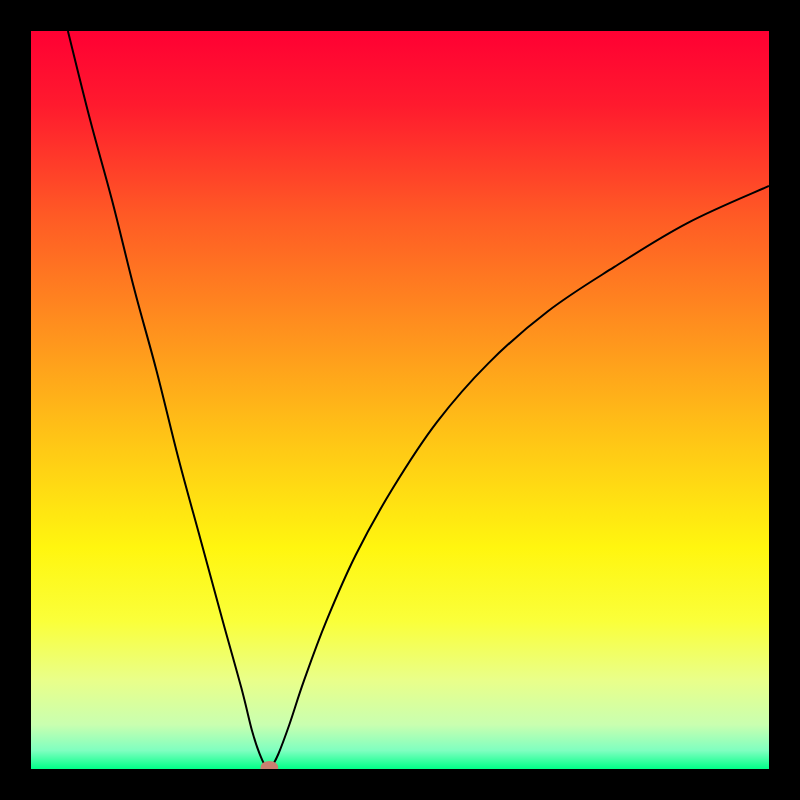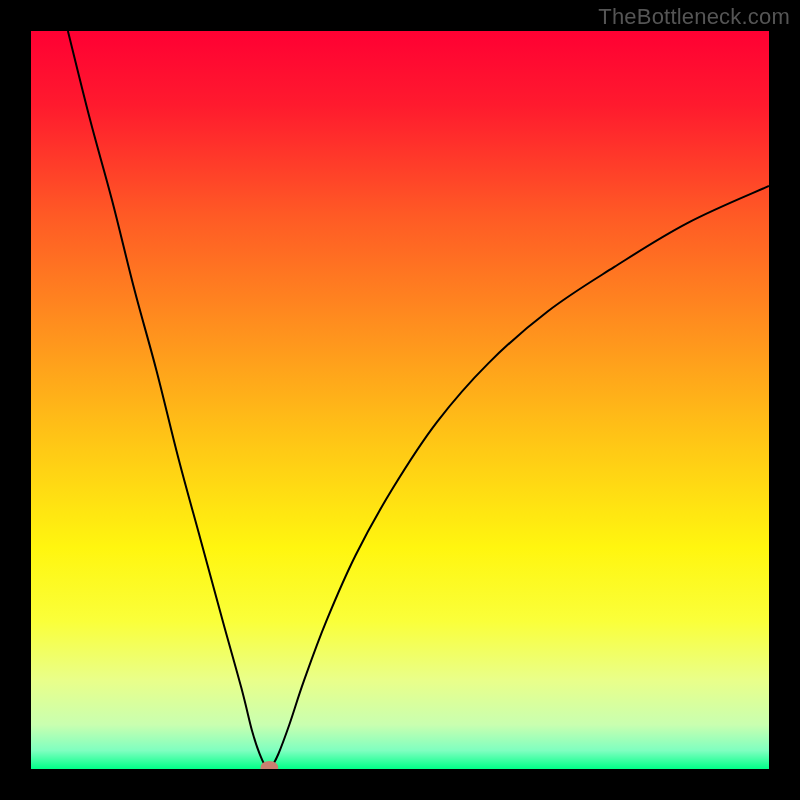--- a/index.html
+++ b/index.html
@@ -34,21 +34,20 @@
     width: 738px;
     height: 738px;
     overflow: hidden;
   }
   svg { display: block; }
 </style>
 </head>
 <body>
 
 <div class="frame">
-  <div class="watermark">TheBottleneck.com</div>
 
   <div class="plot">
     <svg id="chart-svg" viewBox="0 0 100 100" preserveAspectRatio="none" width="738" height="738">
       <defs>
         <linearGradient id="bg-grad" x1="0" y1="0" x2="0" y2="1">
             <stop offset="0%" stop-color="#ff0033"></stop>
             <stop offset="10%" stop-color="#ff1a2e"></stop>
             <stop offset="25%" stop-color="#ff5a25"></stop>
             <stop offset="40%" stop-color="#ff8f1e"></stop>
             <stop offset="55.00000000000001%" stop-color="#ffc416"></stop>

